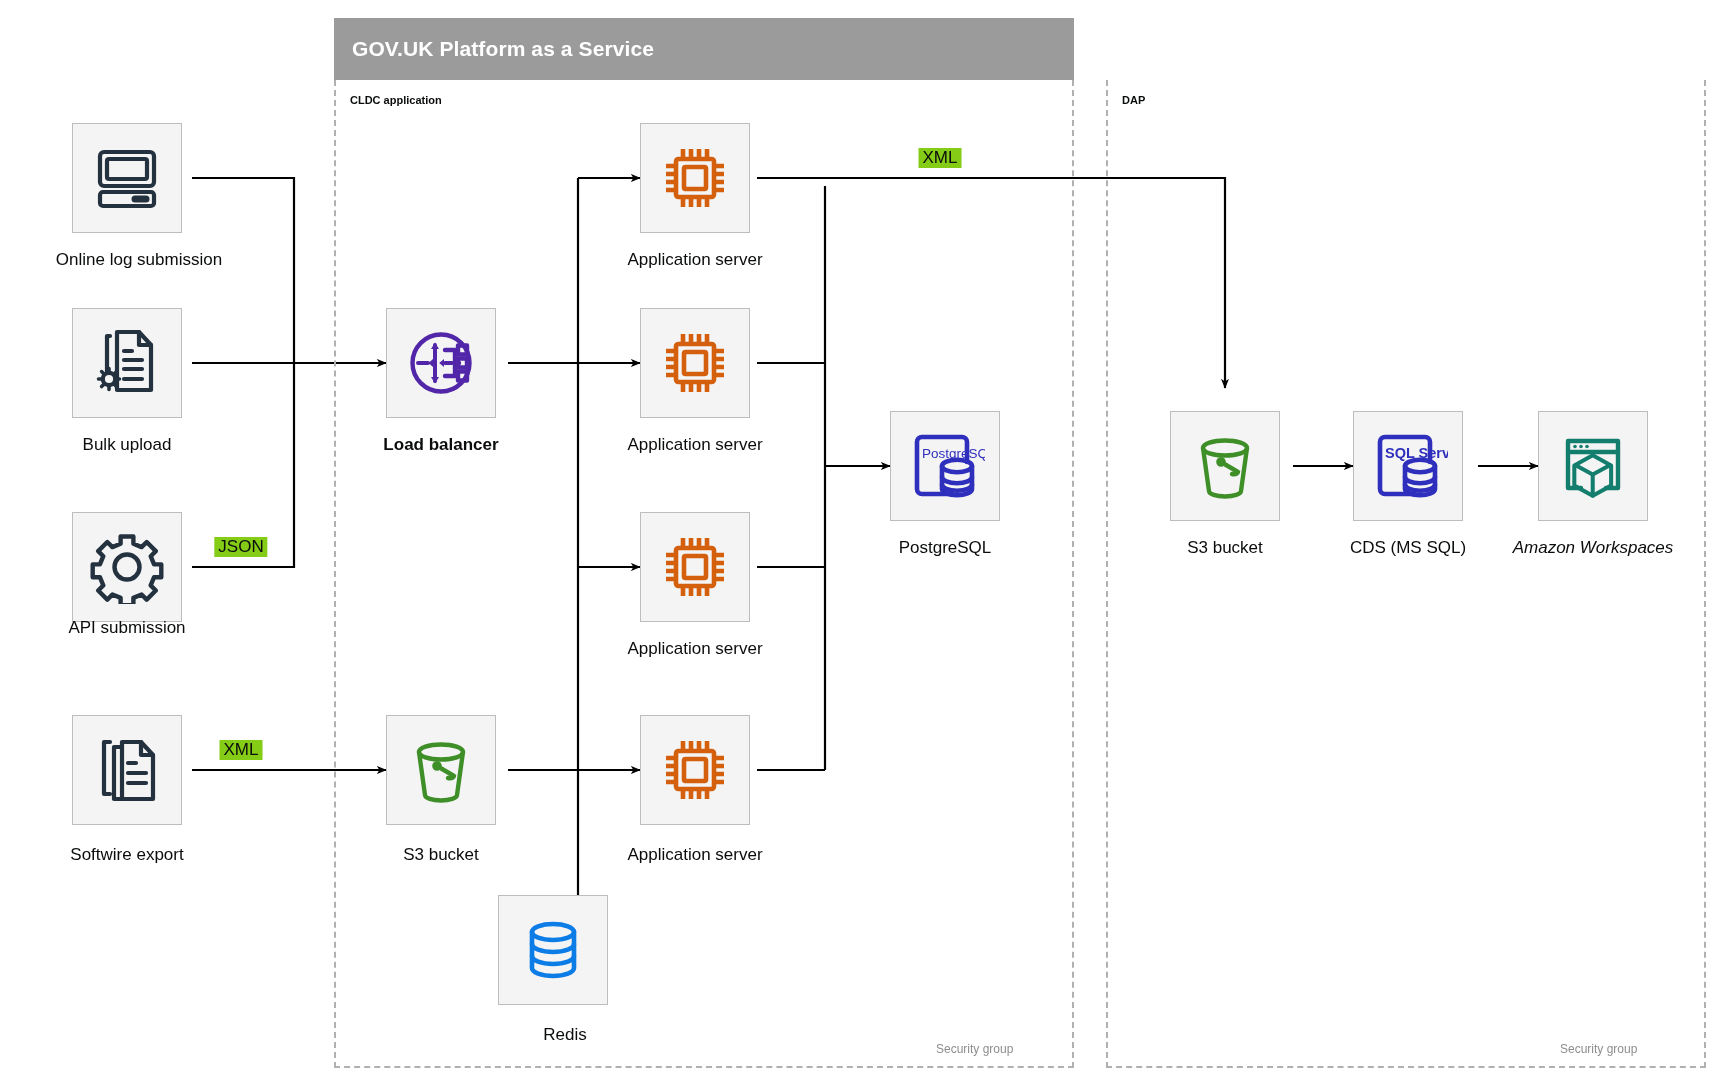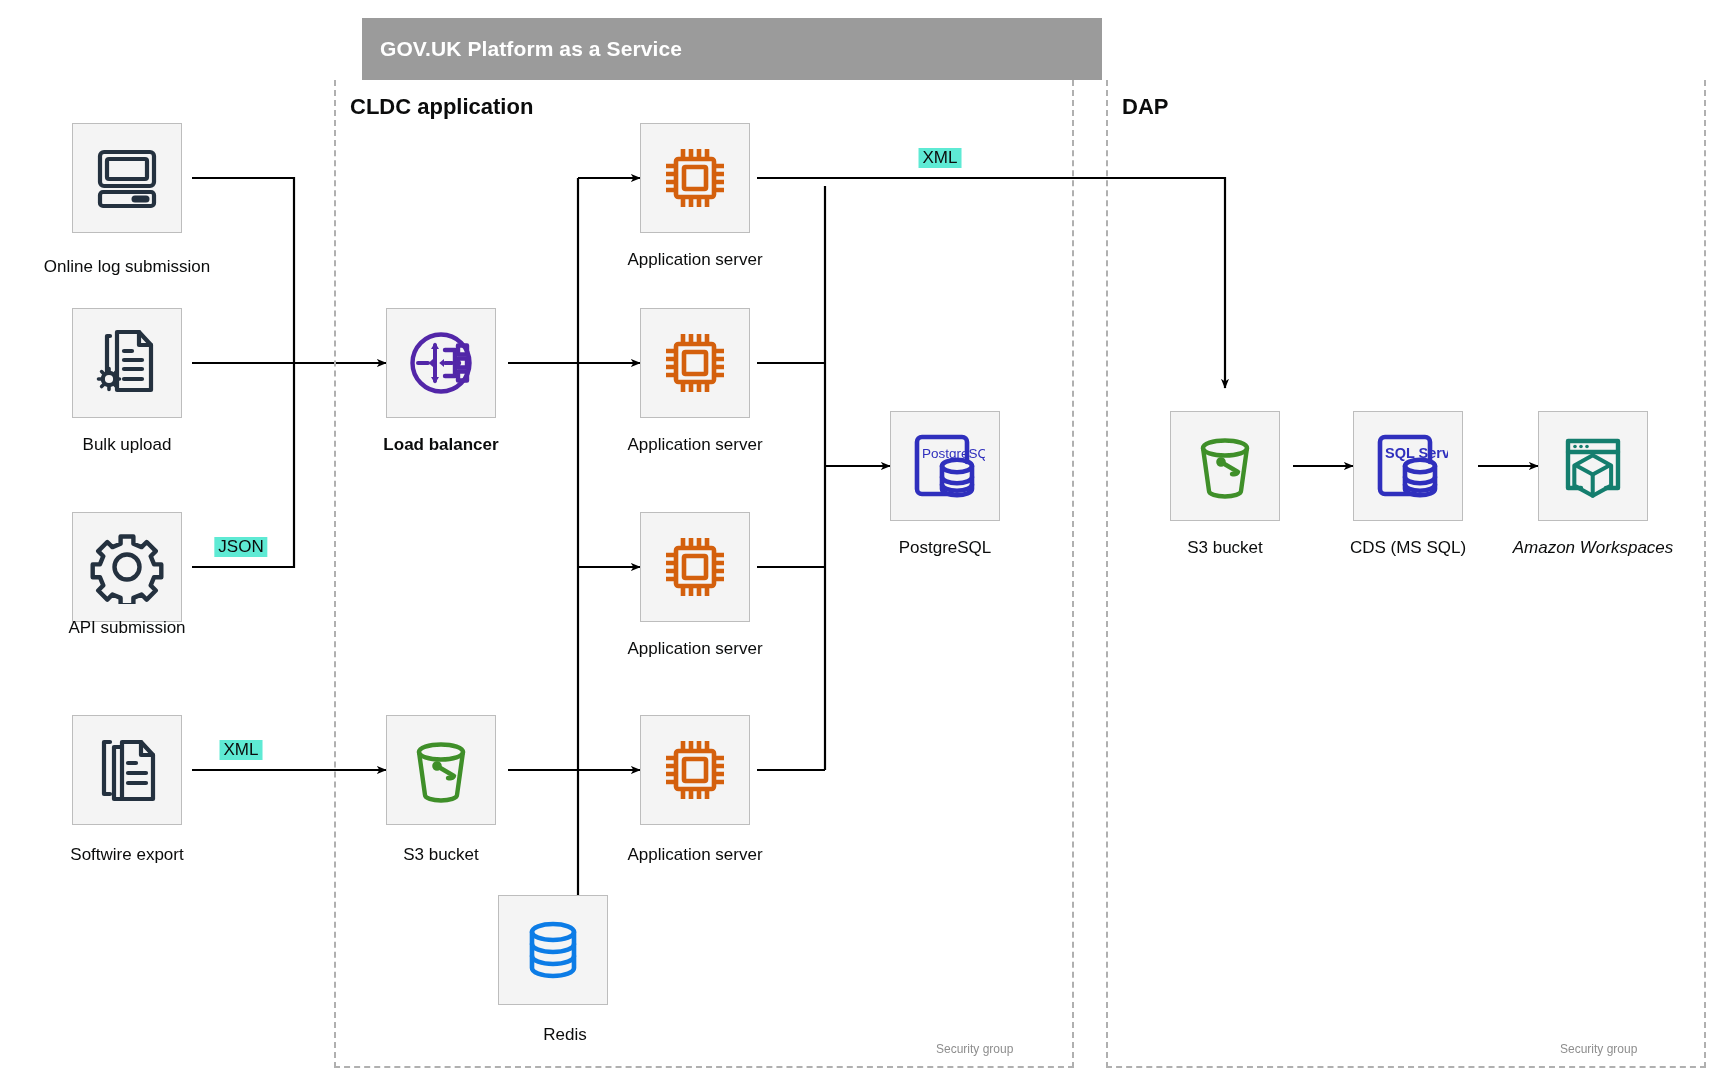--- a/index.html
+++ b/index.html
@@ -44,21 +44,21 @@
   .sec-group {
     position: absolute;
     border: 2px dashed #b0b0b0;
     border-top: none;
     box-sizing: border-box;
     background: transparent;
   }
   .sec-group-title {
     position: absolute;
     font-weight: bold;
-    font-size: 22px;
+    font-size: 11px;
     color: #0b0c0c;
   }
   .sec-group-footer {
     position: absolute;
     font-size: 12px;
     color: #8e8e8e;
   }
   
   .node {
     position: absolute;
@@ -79,21 +79,21 @@
     text-align: center;
     white-space: nowrap;
     transform: translateX(-50%);
   }
   .edge-label {
     position: absolute;
     font-size: 17px;
     color: #0b0c0c;
     white-space: nowrap;
     transform: translateX(-50%);
-    background: #5eead4;
+    background: #84cc16;
     padding: 0 4px;
   }
 </style>
 </head>
 <body>
 
 <div id="canvas">
 
   <svg class="layer-svg" viewBox="0 0 1712 1082">
     <defs>
@@ -129,21 +129,21 @@
 
       <path d="M508,770 L578,770"></path>
 
       <path d="M578,950 L578,770"></path>
 
       <path d="M1293,466 L1353,466" marker-end="url(#arrow)"></path>
       <path d="M1478,466 L1538,466" marker-end="url(#arrow)"></path>
     </g>
   </svg>
 
-  <div class="group-header" style="left:334px; top:18px; width:740px; height:62px;margin-left:28px;">
+  <div class="group-header" style="left:334px; top:18px; width:740px; height:62px;">
     <span>GOV.UK Platform as a Service</span>
   </div>
 
   <div class="sec-group" style="left:334px; top:80px; width:740px; height:988px;"></div>
   <div class="sec-group-title" style="left:350px; top:94px;">CLDC application</div>
   <div class="sec-group-footer" style="left:936px; top:1042px;">Security group</div>
 
   <div class="sec-group" style="left:1106px; top:80px; width:600px; height:988px;"></div>
   <div class="sec-group-title" style="left:1122px; top:94px;">DAP</div>
   <div class="sec-group-footer" style="left:1560px; top:1042px;">Security group</div>
@@ -151,21 +151,21 @@
   <div class="node" style="left:72px; top:123px;">
     <svg width="72" height="72" viewBox="0 0 72 72">
       <g fill="none" stroke="#24313f" stroke-width="4.2" stroke-linejoin="round" stroke-linecap="round">
         <rect x="9" y="10" width="54" height="34" rx="4"></rect>
         <rect x="16" y="17" width="40" height="20" rx="2"></rect>
         <rect x="9" y="50" width="54" height="14" rx="3"></rect>
         <line x1="44" y1="57" x2="55" y2="57" stroke-width="7"></line>
       </g>
     </svg>
   </div>
-  <div class="node-label" style="left:127px; top:250px;margin-top:7px;">Online log submission</div>
+  <div class="node-label" style="left:139px; top:250px;">Online log submission</div>
 
   <div class="node" style="left:72px; top:308px;">
     <svg width="72" height="72" viewBox="0 0 72 72">
       <g fill="none" stroke="#24313f" stroke-width="4.2" stroke-linejoin="round" stroke-linecap="round">
         <path d="M19 9 L16 9 L16 57 L21 57"></path>
         <path d="M26 5 L48 5 L60 18 L60 63 L26 63 Z"></path>
         <path d="M48 5 L48 18 L60 18"></path>
         <line x1="33" y1="24" x2="41" y2="24"></line>
         <line x1="33" y1="33" x2="51" y2="33"></line>
         <line x1="33" y1="42" x2="51" y2="42"></line>

